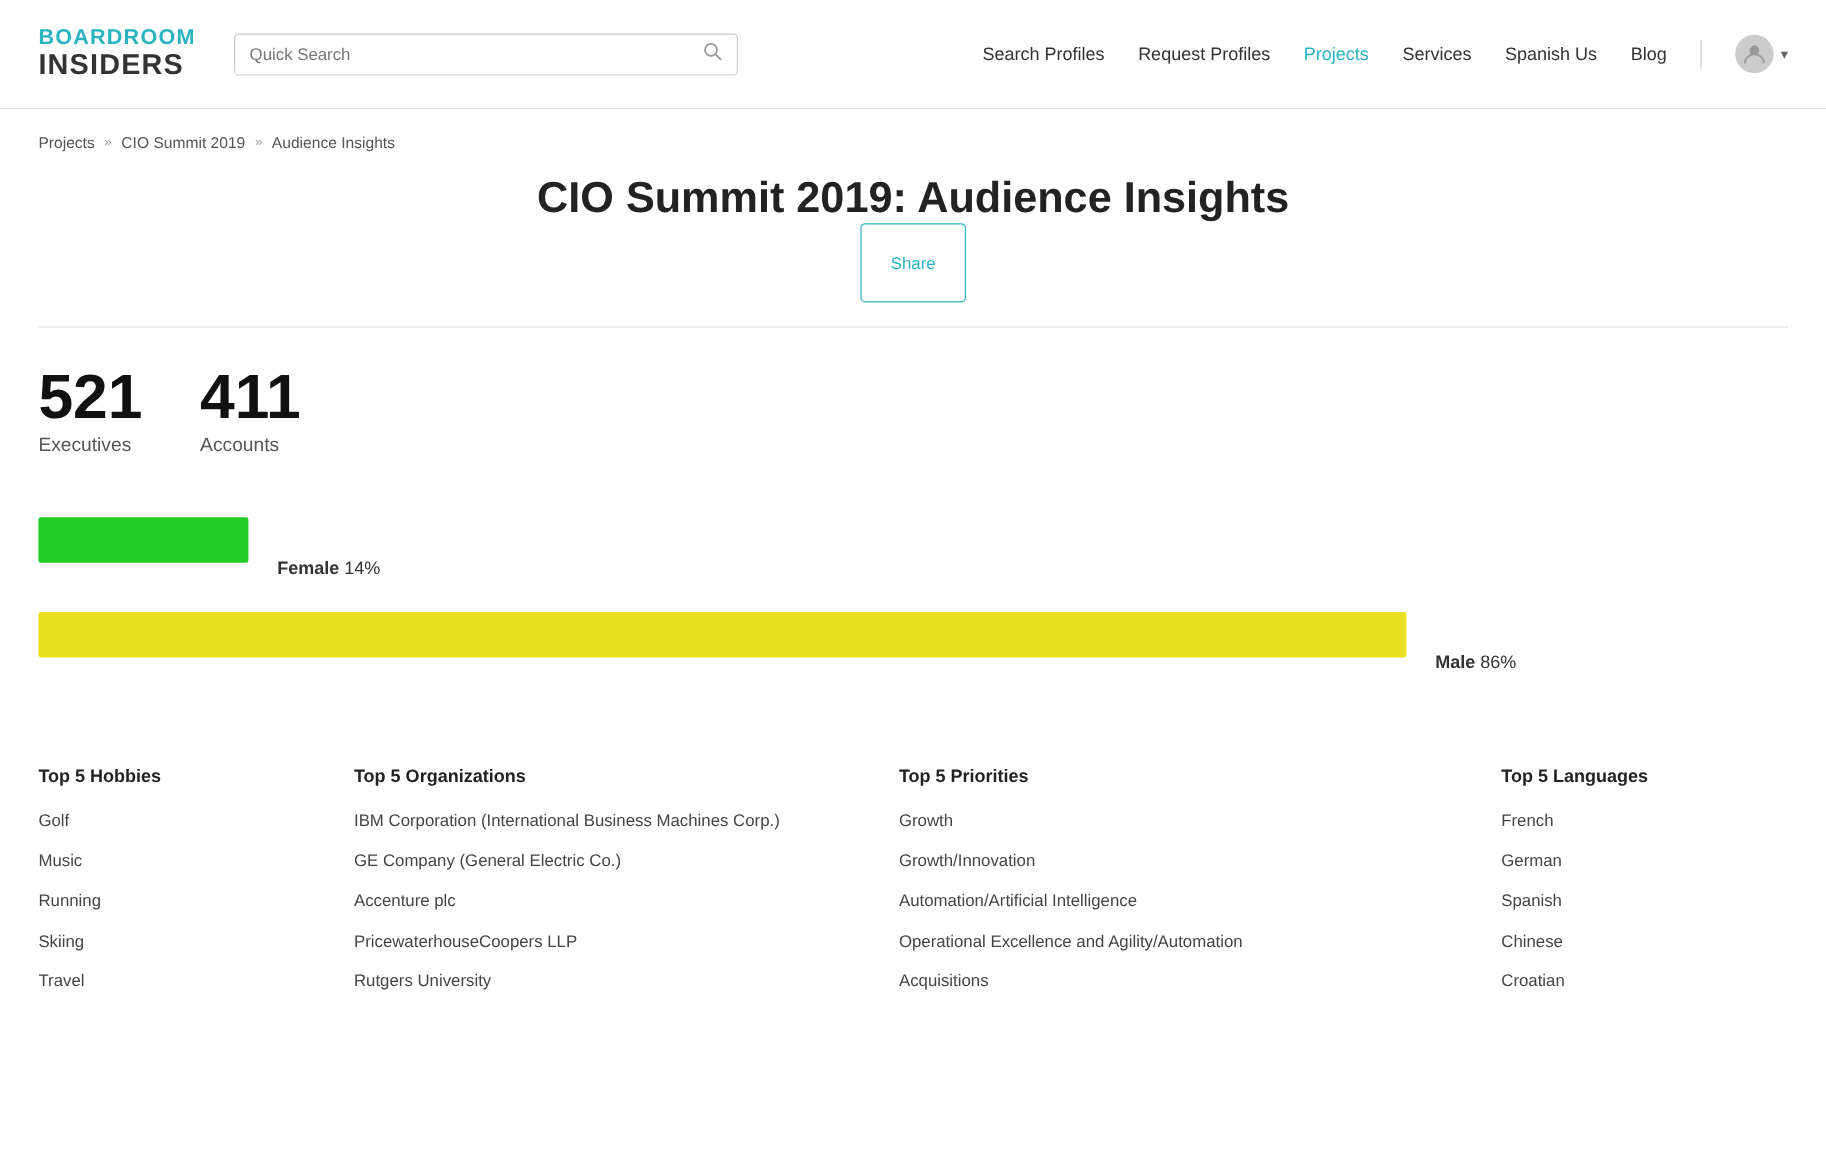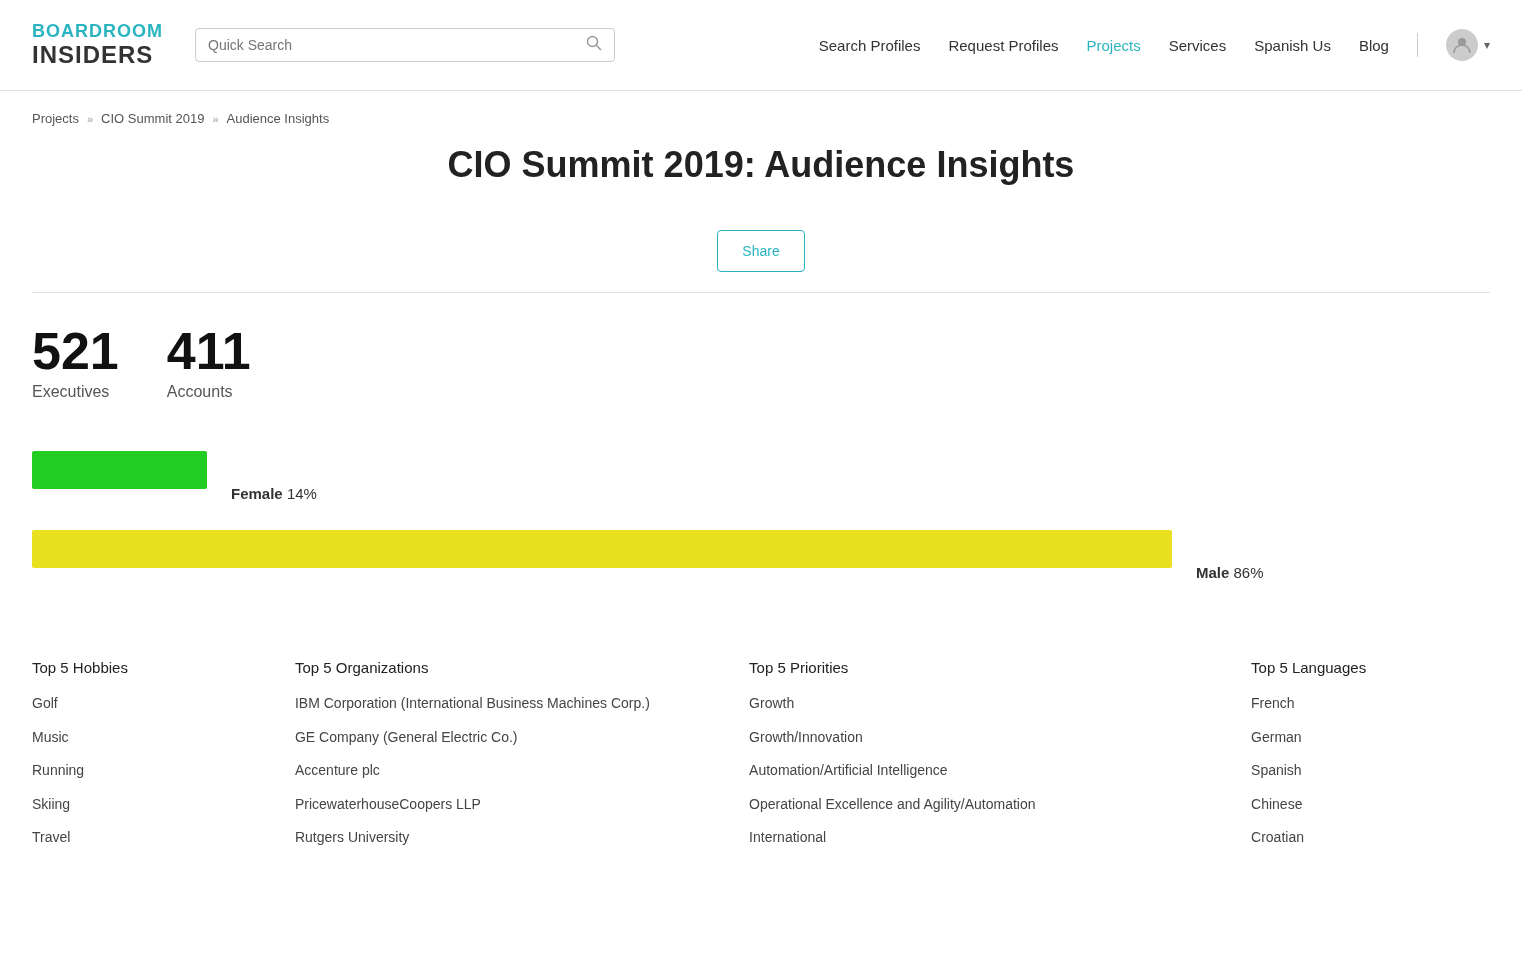--- a/index.html
+++ b/index.html
@@ -122,26 +122,25 @@
     }
     .page-title {
       font-size: 36px;
       font-weight: 600;
       color: #222;
     }
     .share-button {
       border: 1.5px solid #2ab4c0;
       background: #fff;
       color: #2ab4c0;
-      padding: 12px 24px;
+      padding: 24px 24px;
       font-size: 14px;
       border-radius: 4px;
       cursor: pointer;
       font-weight: 500;
-      margin-top: 44px;
     }
 
     .divider-line {
       border: none;
       border-top: 1px solid #e0e0e0;
       margin: 0 32px;
     }
 
     
     .stats-row {
@@ -203,21 +202,21 @@
       gap: 0;
       padding: 24px 32px 40px;
     }
     .list-column {
       flex: 1;
       padding-right: 24px;
     }
     .list-column:last-child { padding-right: 0; }
     .list-heading {
       font-size: 15px;
-      font-weight: 400;
+      font-weight: 700;
       color: #222;
       margin-bottom: 18px;
     }
     .list-item {
       font-size: 14px;
       color: #444;
       margin-bottom: 14px;
       line-height: 1.4;
     }
   </style>
@@ -320,21 +319,21 @@
     <div class="list-item">PricewaterhouseCoopers LLP</div>
     <div class="list-item">Rutgers University</div>
   </div>
 
   <div class="list-column" style="flex: 2;">
     <div class="list-heading">Top 5 Priorities</div>
     <div class="list-item">Growth</div>
     <div class="list-item">Growth/Innovation</div>
     <div class="list-item">Automation/Artificial Intelligence</div>
     <div class="list-item">Operational Excellence and Agility/Automation</div>
-    <div class="list-item">International</div>
+    <div class="list-item">Acquisitions</div>
   </div>
 
   <div class="list-column">
     <div class="list-heading">Top 5 Languages</div>
     <div class="list-item">French</div>
     <div class="list-item">German</div>
     <div class="list-item">Spanish</div>
     <div class="list-item">Chinese</div>
     <div class="list-item">Croatian</div>
   </div>

